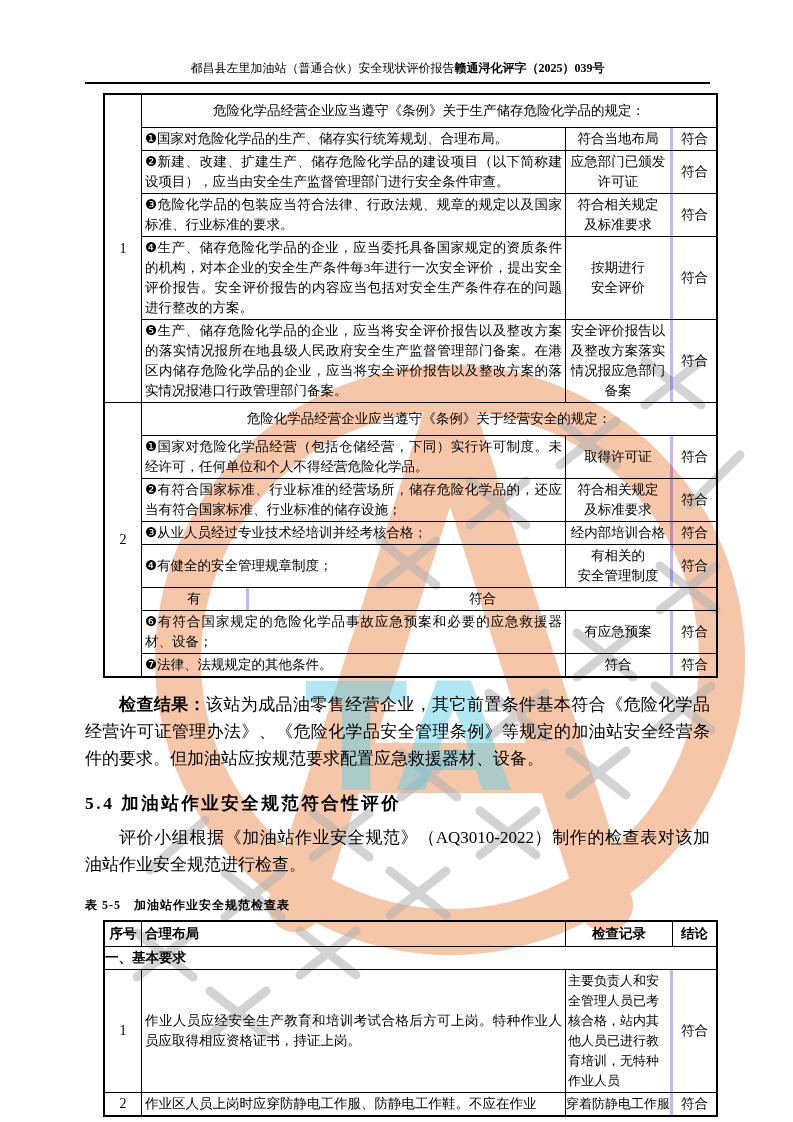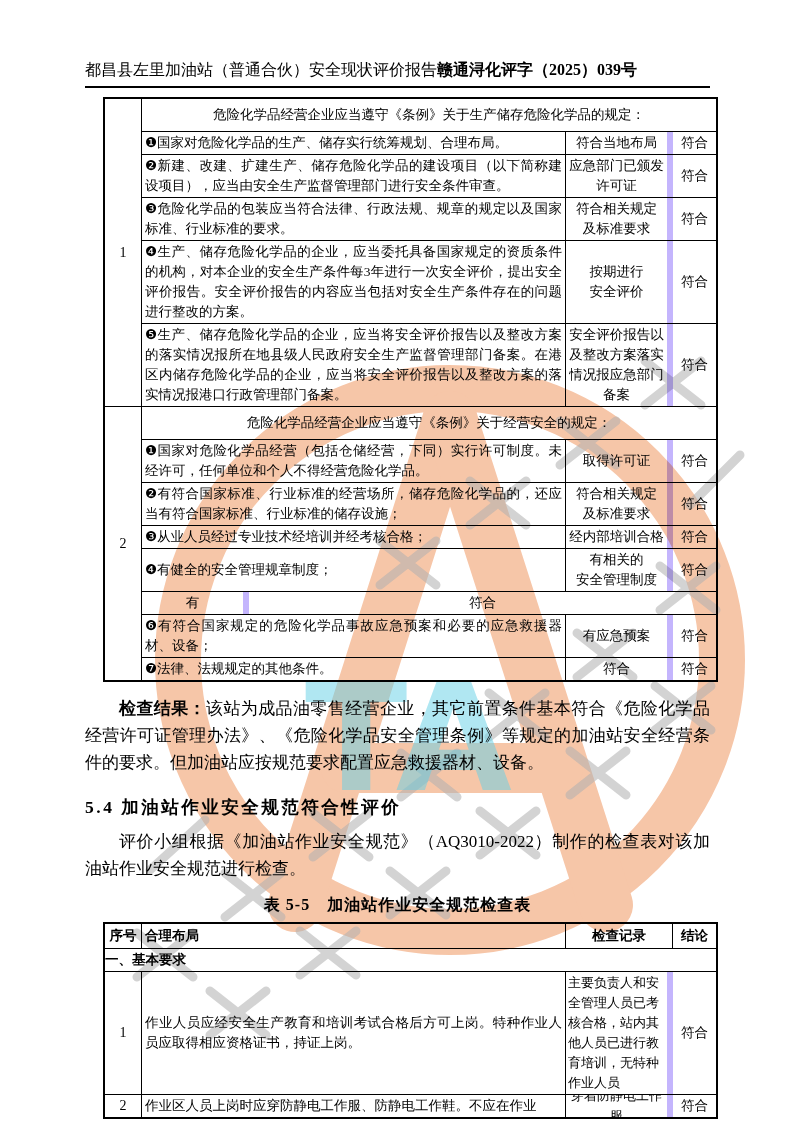--- a/index.html
+++ b/index.html
@@ -3,46 +3,46 @@
 <meta charset="utf-8">
 <style>
   html,body{margin:0;padding:0;background:#e8e8e8;}
   .page{
     position:relative;width:793px;height:1122px;background:#ffffff;
     font-family:"Liberation Serif","DejaVu Serif",serif;color:#000;
     overflow:hidden;margin:0 auto;
   }
   .content{position:absolute;left:85px;top:60px;width:625px;}
   
-  .doc-header{display:flex;justify-content:flex-start;align-items:flex-end;
-    font-size:16px;padding-bottom:5px;border-bottom:2px solid #000;font-family:Liberation Serif, serif;}
+  .doc-header{display:flex;justify-content:center;align-items:flex-end;
+    font-size:12px;padding-bottom:5px;border-bottom:2px solid #000;font-family:Liberation Serif, serif;}
   .doc-header .hdr-right{font-weight:bold;}
   
   .tbl{margin-left:18px;width:615px;border:2px solid #000;font-size:13.5px;
     line-height:20px;box-sizing:border-box;}
   .t-section{display:flex;}
   .t-section + .t-section{border-top:1px solid #000;}
   .seq-cell{flex:0 0 36px;border-right:1px solid #000;display:flex;
     align-items:center;justify-content:center;font-size:14px;}
   .sec-body{flex:1;min-width:0;}
   .sec-title{border-bottom:1px solid #000;text-align:center;padding:6px 2px;}
   .t-row{display:flex;}
   .t-row + .t-row{border-top:1px solid #000;}
   .c-content{flex:0 0 424px;box-sizing:border-box;border-right:1px solid #000;
     padding:1px 3px;display:flex;align-items:center;text-align:justify;}
-  .c-record{flex:0 0 107px;box-sizing:border-box;border-right:6px solid #c4b5fd;
+  .c-record{flex:0 0 107px;box-sizing:border-box;border-right:3px solid #c4b5fd;
     display:flex;align-items:center;justify-content:center;text-align:center;
     white-space:pre-line;padding:1px 0;}
   .c-concl{flex:1;display:flex;align-items:center;justify-content:center;}
   
   .para{font-size:17px;line-height:27px;text-align:justify;
     text-indent:34px;margin:13px 0 0 0;}
   .result-label{font-weight:bold;}
   .h54{font-size:17.5px;font-weight:bold;letter-spacing:2.5px;margin-top:19px;}
-  .caption{font-size:16px;font-weight:bold;text-align:center;margin-top:13px;
+  .caption{font-size:12px;font-weight:bold;text-align:left;margin-top:19px;
     letter-spacing:1px;}
   
   .t2-header{display:flex;font-weight:bold;border-bottom:1px solid #000;}
   .t2-header .h-seq{flex:0 0 36px;border-right:1px solid #000;text-align:center;padding:2px 0;}
   .t2-header .h-content{flex:0 0 424px;box-sizing:border-box;border-right:1px solid #000;padding:2px 3px;}
   .t2-header .h-record{flex:0 0 107px;box-sizing:border-box;border-right:1px solid #000;text-align:center;padding:2px 0;}
   .t2-header .h-concl{flex:1;text-align:center;padding:2px 0;}
   .t2-sectionrow{border-bottom:1px solid #000;text-align:left;font-weight:bold;padding:1px 0;}
   .t2-row{display:flex;}
   .t2-row + .t2-row{border-top:1px solid #000;}

